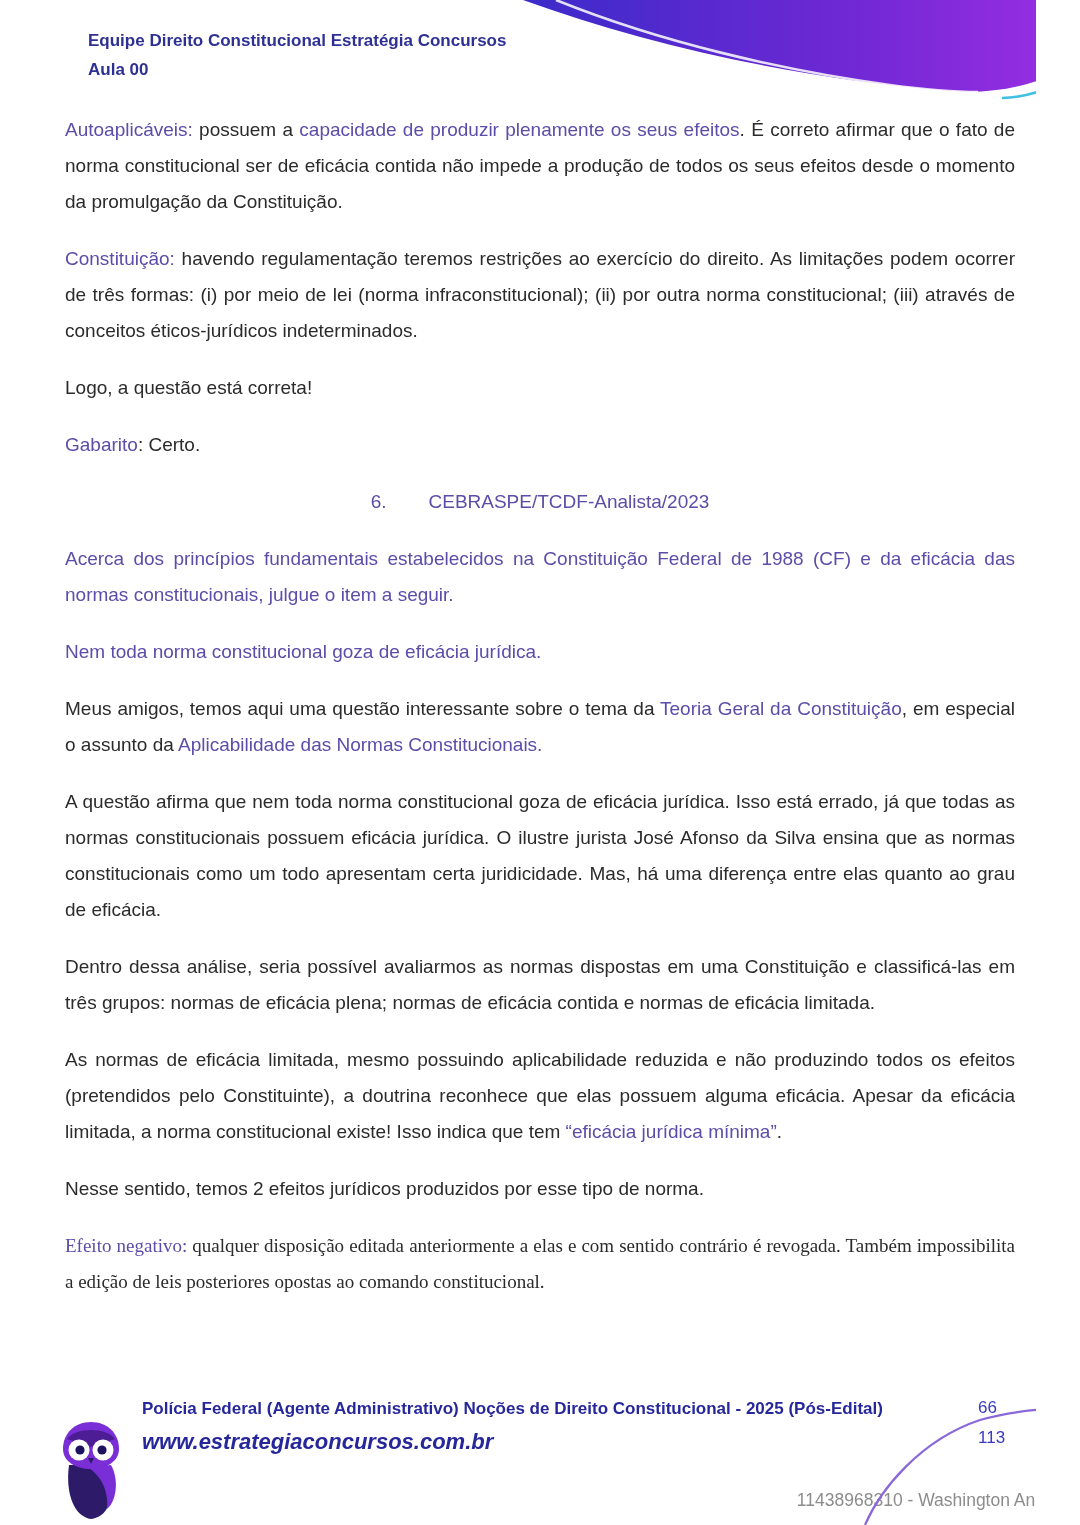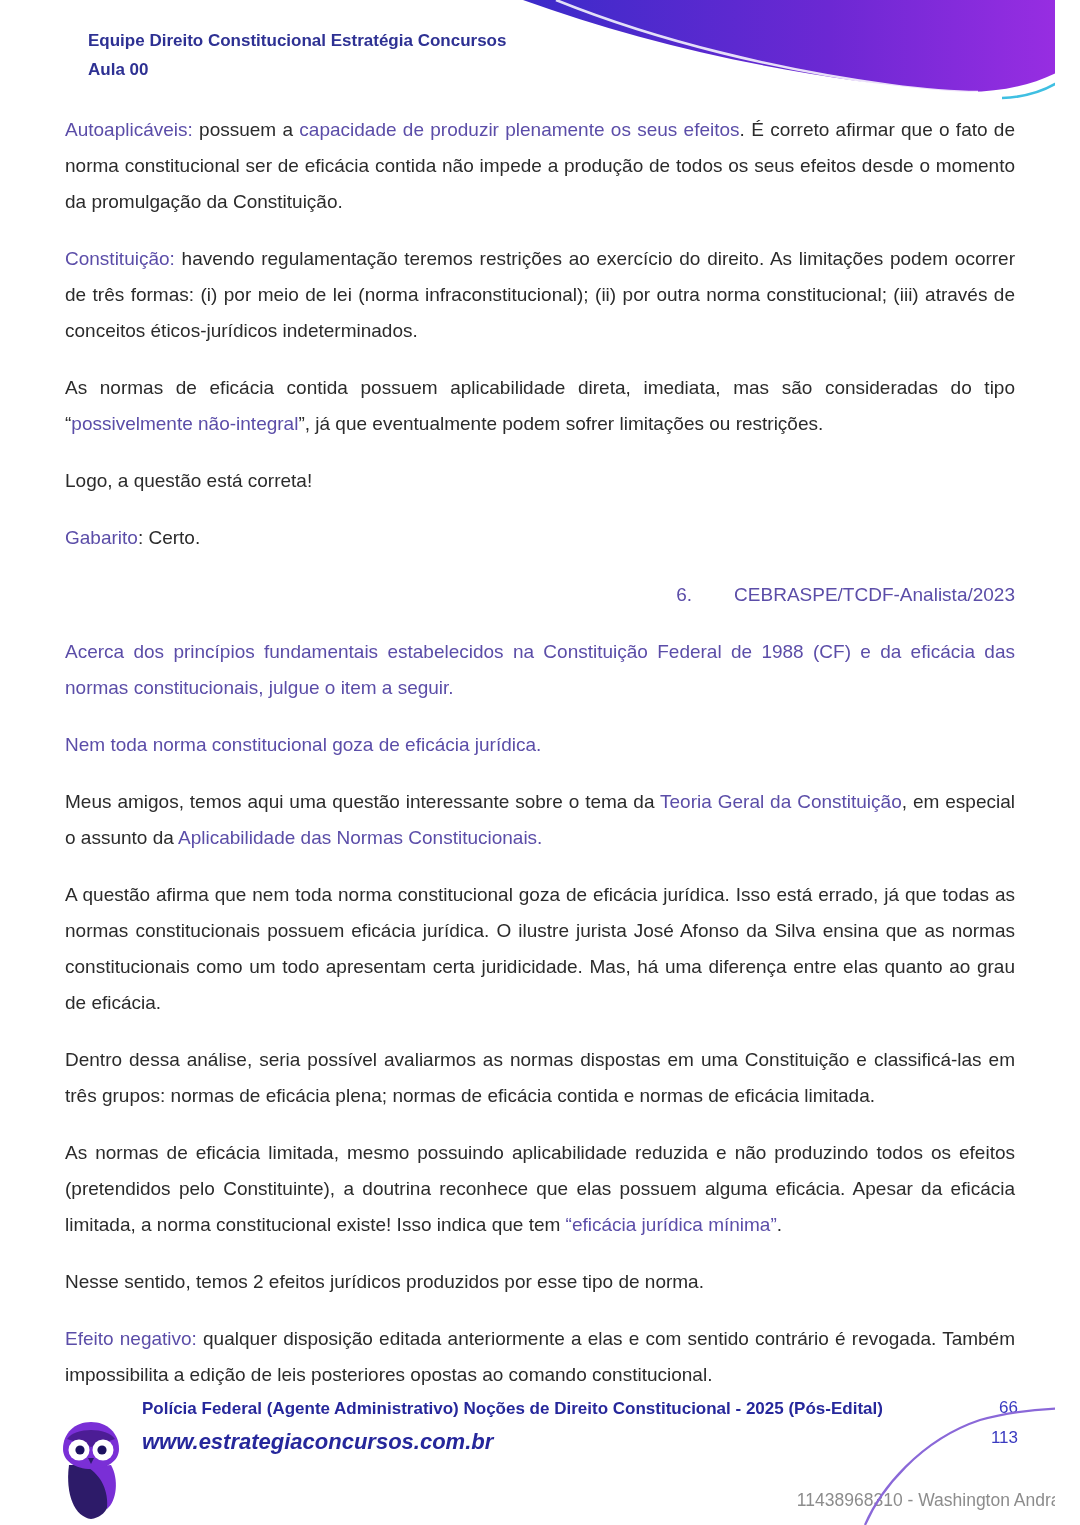--- a/index.html
+++ b/index.html
@@ -2,62 +2,61 @@
 <html lang="pt"><head>
 <meta charset="utf-8">
 <style>
   html,body{margin:0;padding:0;background:#ffffff;}
   .page{
     position:relative;
     width:1036px;height:1525px;
     background:#ffffff;
     overflow:hidden;
     font-family:"Liberation Sans", sans-serif;
-    padding-left:19px;
   }
   
   .wave-svg{position:absolute;top:0;left:0;width:1080px;height:120px;display:block;}
   
   .header-text{
     position:absolute;top:26px;left:88px;
     color:#2e3193;font-weight:bold;font-size:17px;line-height:29px;
   }
   
   .doc-body{
     position:absolute;top:112px;left:65px;width:950px;
     color:#2b2b2b;
   }
   .para{
     margin:0 0 21px 0;
     font-size:19px;line-height:36px;
     text-align:justify;
     color:#2b2b2b;
   }
-  .para:last-child{margin-bottom:12px;}
+  .para:last-child{margin-bottom:12px;font-family:Liberation Serif, serif;}
   .accent{color:#5b4da8;}
   .tab{display:inline-block;width:42px;}
-  .heading{text-align:right;}
+  .heading{text-align:center;}
   
   .footer{position:absolute;left:0;bottom:0;width:1080px;height:160px;}
   .owl-logo{position:absolute;left:57px;bottom:4px;width:68px;height:104px;}
   .footer-textblock{position:absolute;left:142px;top:33px;width:720px;}
   .footer-course{
     color:#26279b;font-weight:bold;font-size:17px;line-height:22px;margin-bottom:9px;
     white-space:nowrap;
   }
   .footer-url{
     color:#26279b;font-weight:bold;font-style:italic;font-size:22px;
   }
   .watermark{
     position:absolute;left:0;width:1080px;top:125px;
     text-align:right;color:#8c8c8c;font-size:17.5px;
   }
   .pagenums{
     position:absolute;right:62px;top:28px;width:40px;
-    text-align:right;color:#3a3ac0;font-size:17px;line-height:30px;
+    text-align:left;color:#3a3ac0;font-size:17px;line-height:30px;
   }
   .arc-svg{position:absolute;right:0;bottom:0;width:220px;height:120px;display:block;}
 </style>
 </head>
 <body>
 
 <div class="page">
 
   <svg class="wave-svg" viewBox="0 0 1080 120" aria-hidden="true">
     <defs>
@@ -73,21 +72,20 @@
   </svg>
 
   <header class="header-text">
     <div>Equipe Direito Constitucional Estratégia Concursos</div>
     <div>Aula 00</div>
   </header>
 
   <main class="doc-body">
       <p class="para"><span class="accent">Autoaplicáveis:</span><span> possuem a </span><span class="accent">capacidade de produzir plenamente os seus efeitos</span><span>. É correto afirmar que o fato de norma constitucional ser de eficácia contida não impede a produção de todos os seus efeitos desde o momento da promulgação da Constituição.</span></p>
       <p class="para"><span class="accent">Constituição:</span><span> havendo regulamentação teremos restrições ao exercício do direito. As limitações podem ocorrer de três formas: (i) por meio de lei (norma infraconstitucional); (ii) por outra norma constitucional; (iii) através de conceitos éticos-jurídicos indeterminados.</span></p>
-      <p class="para"><span>As normas de eficácia contida possuem aplicabilidade direta, imediata, mas são consideradas do tipo “</span><span class="accent">possivelmente não-integral</span><span>”, já que eventualmente podem sofrer limitações ou restrições.</span></p>
       <p class="para"><span>Logo, a questão está correta!</span></p>
       <p class="para"><span class="accent">Gabarito</span><span>: Certo.</span></p>
       <p class="para heading"><span class="accent">6.</span><span class="tab"></span><span class="accent">CEBRASPE/TCDF-Analista/2023</span></p>
       <p class="para"><span class="accent">Acerca dos princípios fundamentais estabelecidos na Constituição Federal de 1988 (CF) e da eficácia das normas constitucionais, julgue o item a seguir.</span></p>
       <p class="para"><span class="accent">Nem toda norma constitucional goza de eficácia jurídica.</span></p>
       <p class="para"><span>Meus amigos, temos aqui uma questão interessante sobre o tema da </span><span class="accent">Teoria Geral da Constituição</span><span>, em especial o assunto da </span><span class="accent">Aplicabilidade das Normas Constitucionais.</span></p>
       <p class="para"><span>A questão afirma que nem toda norma constitucional goza de eficácia jurídica. Isso está errado, já que todas as normas constitucionais possuem eficácia jurídica. O ilustre jurista José Afonso da Silva ensina que as normas constitucionais como um todo apresentam certa juridicidade. Mas, há uma diferença entre elas quanto ao grau de eficácia.</span></p>
       <p class="para"><span>Dentro dessa análise, seria possível avaliarmos as normas dispostas em uma Constituição e classificá-las em três grupos: normas de eficácia plena; normas de eficácia contida e normas de eficácia limitada.</span></p>
       <p class="para"><span>As normas de eficácia limitada, mesmo possuindo aplicabilidade reduzida e não produzindo todos os efeitos (pretendidos pelo Constituinte), a doutrina reconhece que elas possuem alguma eficácia. Apesar da eficácia limitada, a norma constitucional existe! Isso indica que tem </span><span class="accent">“eficácia jurídica mínima”</span><span>.</span></p>
       <p class="para"><span>Nesse sentido, temos 2 efeitos jurídicos produzidos por esse tipo de norma.</span></p>

